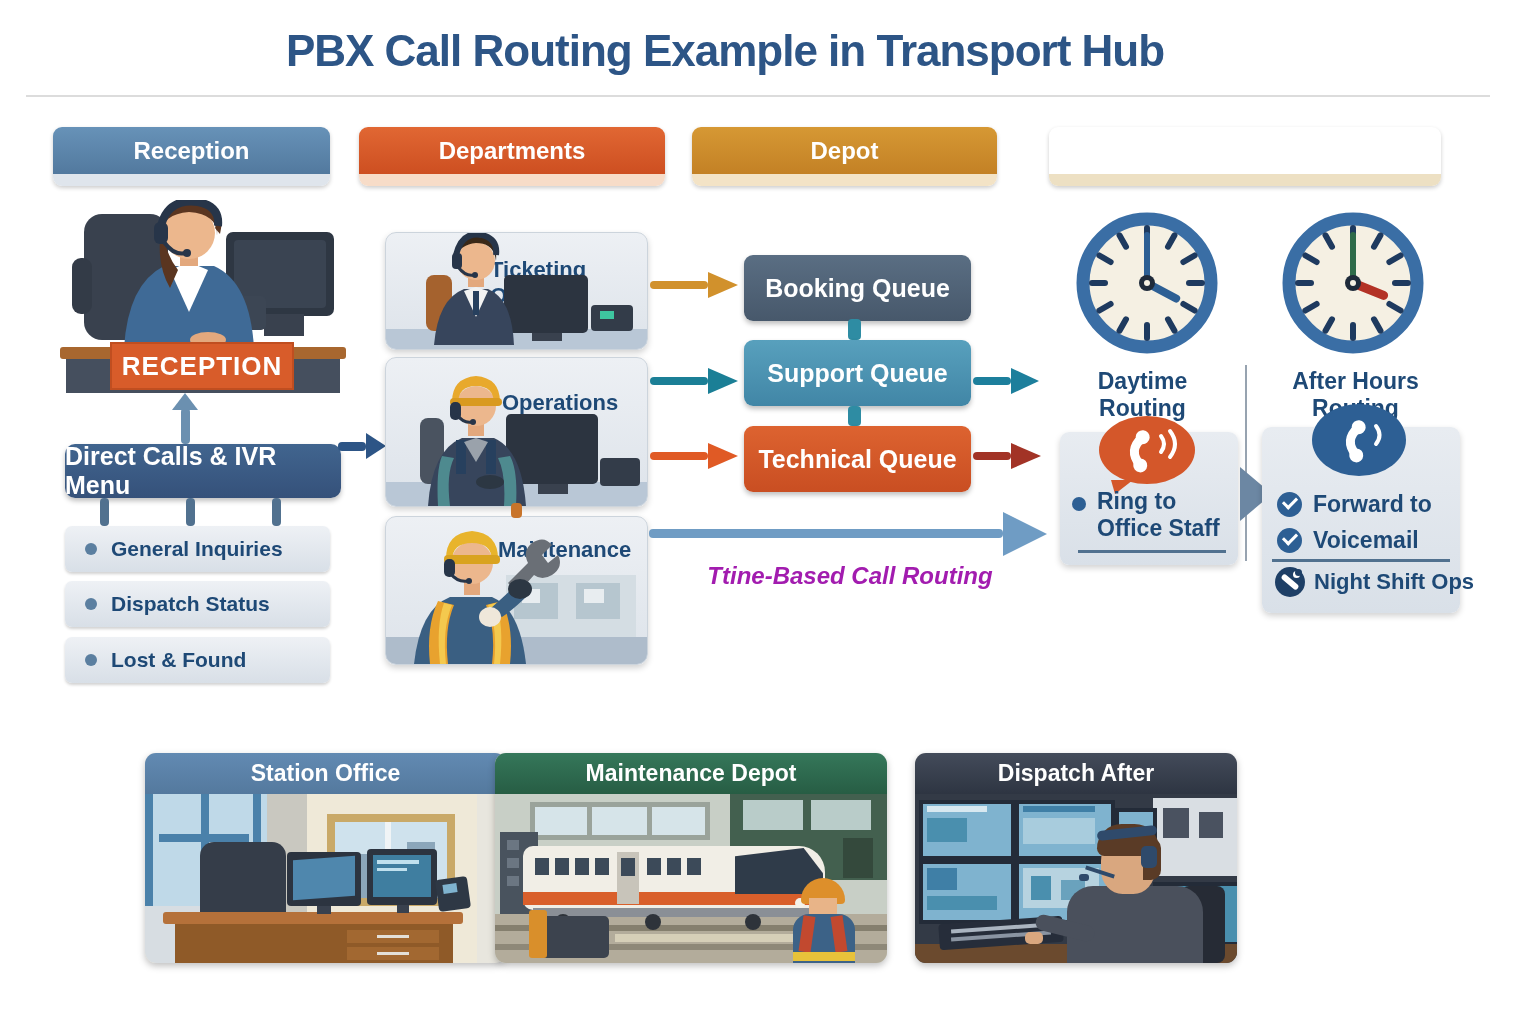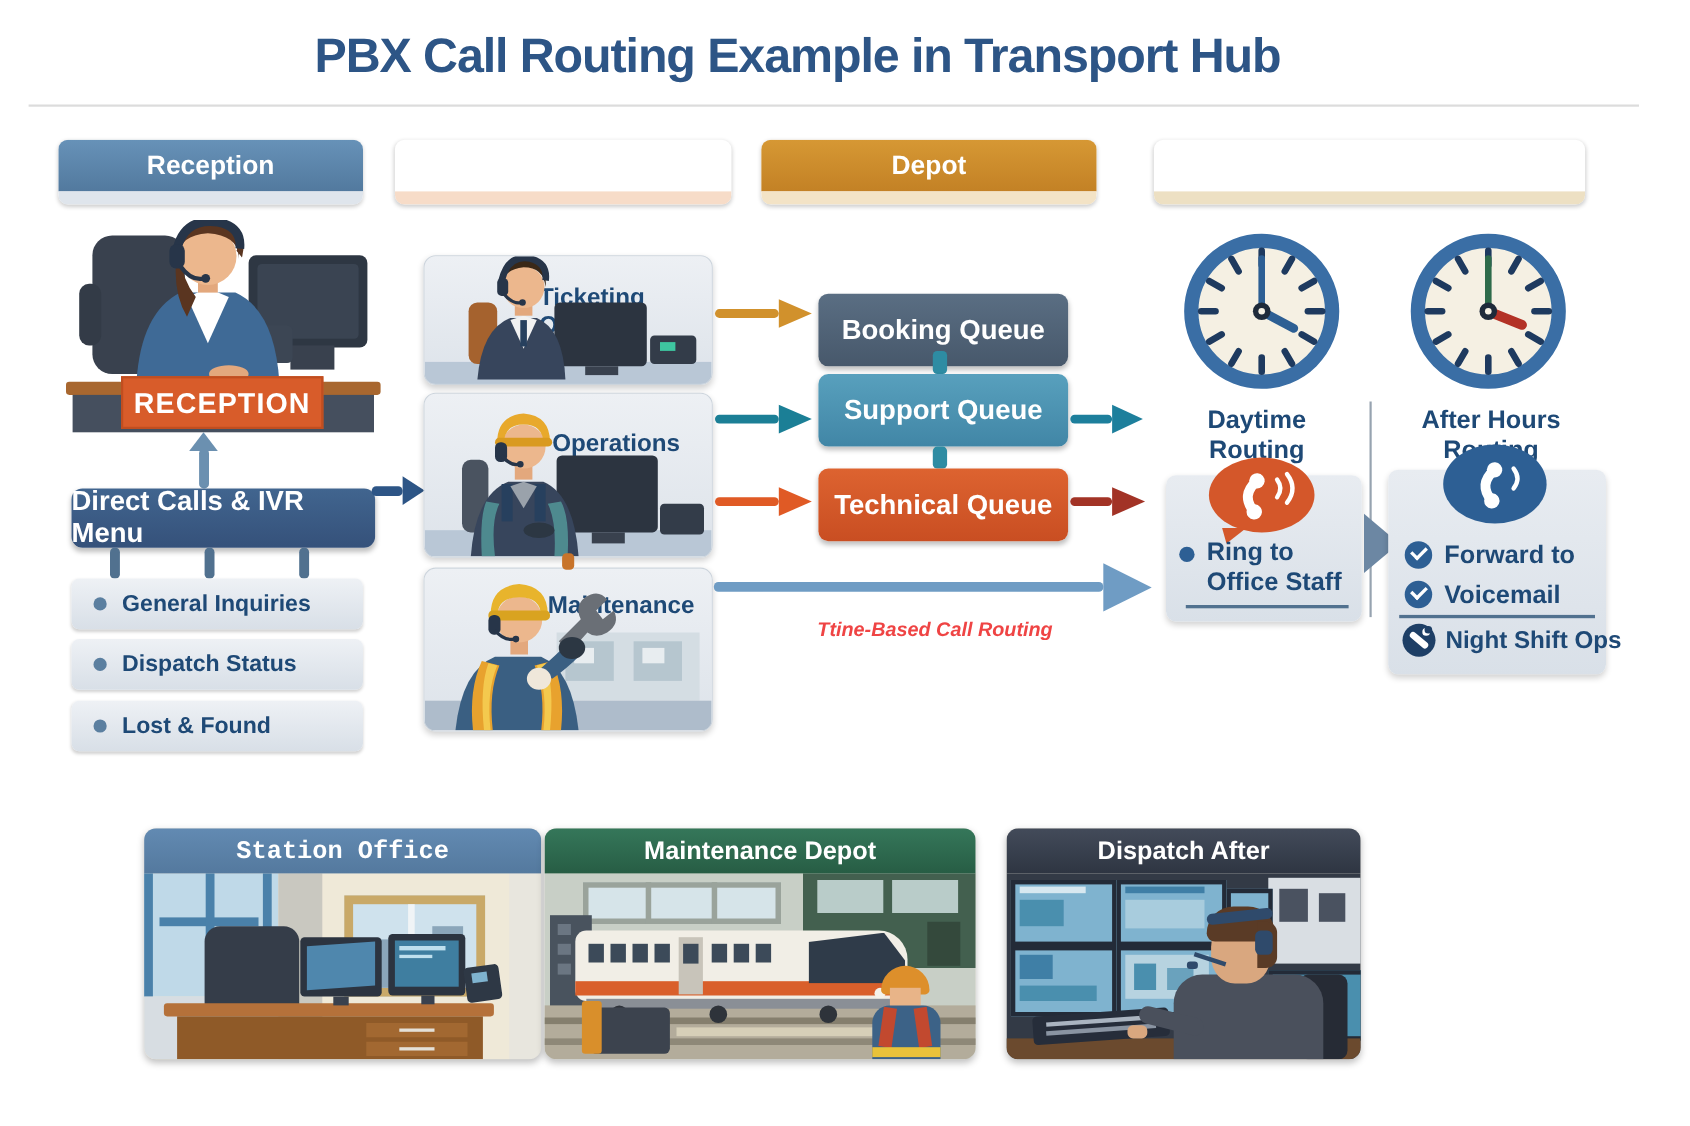--- a/index.html
+++ b/index.html
@@ -51,20 +51,21 @@
 <body>
 
 <div class="abs main-title">PBX Call Routing Example in Transport Hub</div>
 <div class="abs top-divider"></div>
 
 <div class="abs col-header" style="left:53px;top:127px;width:277px;">
   <div class="band" style="background:linear-gradient(180deg,#6792b8,#52799e);">Reception</div>
   <div class="strip" style="background:#dfe5ec;"></div>
 </div>
 <div class="abs col-header" style="left:359px;top:127px;width:306px;">
+  <div class="band" style="background:linear-gradient(180deg,#e16733,#cd4f21);">Departments</div>
   <div class="strip" style="background:#f7dcc8;"></div>
 </div>
 <div class="abs col-header" style="left:692px;top:127px;width:305px;">
   <div class="band" style="background:linear-gradient(180deg,#d69834,#c38125);">Depot</div>
   <div class="strip" style="background:#f3e3c6;"></div>
 </div>
 <div class="abs col-header" style="left:1049px;top:127px;width:392px;">
   <div class="strip" style="background:#ede0c3;"></div>
 </div>
 
@@ -210,35 +211,35 @@
 
 <div class="stem" style="left:650px;top:281px;width:58px;height:8px;background:#d1912c;"></div>
 <div class="head-right" style="left:708px;top:272px;border-width:13px 0 13px 30px;border-left-color:#d1912c;"></div>
 
 <div class="stem" style="left:650px;top:377px;width:58px;height:8px;background:#1b7f96;"></div>
 <div class="head-right" style="left:708px;top:368px;border-width:13px 0 13px 30px;border-left-color:#1b7f96;"></div>
 
 <div class="stem" style="left:650px;top:452px;width:58px;height:8px;background:#e05a25;"></div>
 <div class="head-right" style="left:708px;top:443px;border-width:13px 0 13px 30px;border-left-color:#e05a25;"></div>
 
-<div class="abs queue-box" style="left:744px;top:267px;background:linear-gradient(180deg,#5a6e83,#47586b);text-align:right;">Booking Queue</div>
+<div class="abs queue-box" style="left:744px;top:255px;background:linear-gradient(180deg,#5a6e83,#47586b);text-align:right;">Booking Queue</div>
 <div class="stem" style="left:848px;top:319px;width:13px;height:21px;background:#2e8ca3;"></div>
 <div class="abs queue-box" style="left:744px;top:340px;background:linear-gradient(180deg,#58a0bd,#4186a6);">Support Queue</div>
 <div class="stem" style="left:848px;top:406px;width:13px;height:20px;background:#2e8ca3;"></div>
 <div class="abs queue-box" style="left:744px;top:426px;background:linear-gradient(180deg,#dd6330,#c94e22);">Technical Queue</div>
 
 <div class="stem" style="left:973px;top:377px;width:38px;height:8px;background:#1d7f9c;"></div>
 <div class="head-right" style="left:1011px;top:368px;border-width:13px 0 13px 28px;border-left-color:#1d7f9c;"></div>
 
 <div class="stem" style="left:973px;top:452px;width:38px;height:8px;background:#a23326;"></div>
 <div class="head-right" style="left:1011px;top:443px;border-width:13px 0 13px 30px;border-left-color:#a23326;"></div>
 
 <div class="stem" style="left:649px;top:529px;width:354px;height:9px;background:#6f9cc4;"></div>
 <div class="head-right" style="left:1003px;top:512px;border-width:22px 0 22px 44px;border-left-color:#6f9cc4;"></div>
-<div class="abs" style="left:700px;top:562px;width:300px;text-align:center;font-size:18px;font-weight:bold;font-style:italic;color:#ef4444;">Ttine-Based Call Routing</div>
+<div class="abs" style="left:700px;top:562px;width:300px;text-align:center;font-size:24px;font-weight:bold;font-style:italic;color:#a21caf;">Ttine-Based Call Routing</div>
 
 <svg class="abs" style="left:1072px;top:208px;" width="150" height="150" viewBox="0 0 150 150">
   <circle cx="75" cy="75" r="64" fill="#f5f0e3" stroke="#3a6ea5" stroke-width="13"></circle>
   <g stroke="#1e3a5f" stroke-width="6" stroke-linecap="round">
     <line x1="75" y1="20" x2="75" y2="33"></line>
       <line x1="75" y1="20" x2="75" y2="33" transform="rotate(30 75 75)"></line>
     <line x1="75" y1="20" x2="75" y2="33" transform="rotate(60 75 75)"></line>
       <line x1="75" y1="20" x2="75" y2="33" transform="rotate(90 75 75)"></line>
     <line x1="75" y1="20" x2="75" y2="33" transform="rotate(120 75 75)"></line>
       <line x1="75" y1="20" x2="75" y2="33" transform="rotate(150 75 75)"></line>
@@ -322,21 +323,21 @@
 <div class="abs" style="left:1272px;top:559px;width:178px;height:3px;background:#51718f;"></div>
 <div class="abs" style="left:1275px;top:567px;display:flex;align-items:center;gap:9px;">
   <span style="position:relative;width:30px;height:30px;border-radius:50%;background:#1e3f66;display:inline-block;flex:0 0 auto;">
     <span style="position:absolute;left:5px;top:12px;width:20px;height:6px;background:#fff;border-radius:3px;transform:rotate(40deg);"></span>
     <span style="position:absolute;right:5px;top:4px;width:7px;height:7px;background:#fff;border-radius:50%;"></span>
     <span style="position:absolute;right:3px;top:2px;width:7px;height:7px;background:#1e3f66;border-radius:50%;"></span>
   </span>
   <span class="tb-text" style="font-size:22px;white-space:nowrap;">Night Shift Ops</span>
 </div>
 
-<div class="abs loc-card" style="left:131px;width:361px;font-family:Liberation Mono, monospace;">
+<div class="abs loc-card" style="left:145px;width:361px;">
   <div class="loc-body">
     <div class="abs" style="left:0;top:0;width:332px;height:169px;background:#efe9d8;"></div>
     <div class="abs" style="left:0;top:0;width:122px;height:112px;background:#bfd9e8;"></div>
     <div class="abs" style="left:14px;top:40px;width:90px;height:8px;background:#4a81aa;"></div>
     <div class="abs" style="left:0;top:0;width:8px;height:112px;background:#4a81aa;"></div>
     <div class="abs" style="left:56px;top:0;width:8px;height:112px;background:#4a81aa;"></div>
     <div class="abs" style="left:108px;top:0;width:8px;height:112px;background:#4a81aa;"></div>
     <div class="abs" style="left:0;top:112px;width:122px;height:57px;background:#d7dde2;"></div>
     <div class="abs" style="left:122px;top:0;width:40px;height:169px;background:#c9c8c0;"></div>
     <div class="abs" style="left:182px;top:20px;width:128px;height:92px;background:#cfe2ed;border:8px solid #c9a968;box-sizing:border-box;"></div>

